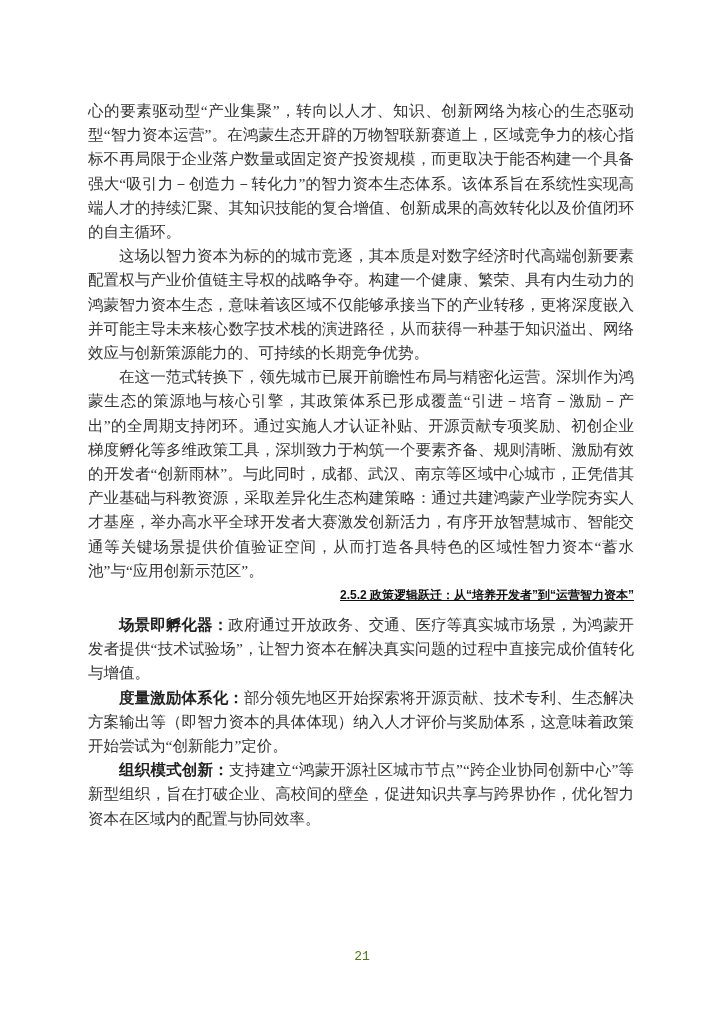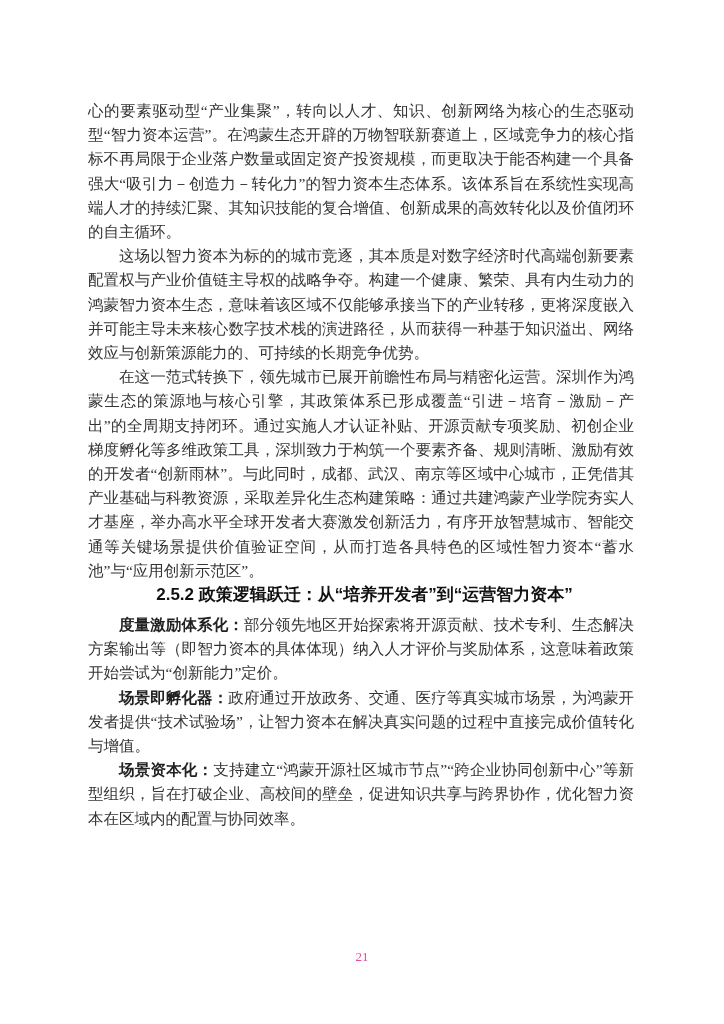--- a/index.html
+++ b/index.html
@@ -34,49 +34,50 @@
     text-indent: 2em;
   }
   .bold-run {
     font-weight: bold;
     font-family: "Liberation Sans", "DejaVu Sans", sans-serif;
     color: #222222;
   }
   h2.section-heading {
     font-family: "Liberation Sans", "DejaVu Sans", sans-serif;
     font-weight: bold;
-    font-size: 17px;
+    font-size: 12px;
     line-height: 24px;
     color: #111111;
     margin: 0 0 6px 7px;
     padding: 0;
-    text-align: center;
+    text-align: right;
     text-indent: 0;
+    text-decoration: underline;
   }
   .footer {
     position: absolute;
     top: 949px;
     left: 0;
     width: 724px;
     text-align: center;
-    font-family: Liberation Serif, serif;
+    font-family: Liberation Mono, monospace;
     font-size: 13px;
     line-height: 15px;
-    color: #ec4899;
+    color: #4d7c0f;
   }
 </style>
 </head>
 <body>
 
 <div class="page">
   <div class="content" id="doc-content">
       <p class=""><span class="text-run">心的要素驱动型“产业集聚”，转向以人才、知识、创新网络为核心的生态驱动型“智力资本运营”。在鸿蒙生态开辟的万物智联新赛道上，区域竞争力的核心指标不再局限于企业落户数量或固定资产投资规模，而更取决于能否构建一个具备强大“吸引力－创造力－转化力”的智力资本生态体系。该体系旨在系统性实现高端人才的持续汇聚、其知识技能的复合增值、创新成果的高效转化以及价值闭环的自主循环。</span></p>
       <p class="indent"><span class="text-run">这场以智力资本为标的的城市竞逐，其本质是对数字经济时代高端创新要素配置权与产业价值链主导权的战略争夺。构建一个健康、繁荣、具有内生动力的鸿蒙智力资本生态，意味着该区域不仅能够承接当下的产业转移，更将深度嵌入并可能主导未来核心数字技术栈的演进路径，从而获得一种基于知识溢出、网络效应与创新策源能力的、可持续的长期竞争优势。</span></p>
       <p class="indent"><span class="text-run">在这一范式转换下，领先城市已展开前瞻性布局与精密化运营。深圳作为鸿蒙生态的策源地与核心引擎，其政策体系已形成覆盖“引进－培育－激励－产出”的全周期支持闭环。通过实施人才认证补贴、开源贡献专项奖励、初创企业梯度孵化等多维政策工具，深圳致力于构筑一个要素齐备、规则清晰、激励有效的开发者“创新雨林”。与此同时，成都、武汉、南京等区域中心城市，正凭借其产业基础与科教资源，采取差异化生态构建策略：通过共建鸿蒙产业学院夯实人才基座，举办高水平全球开发者大赛激发创新活力，有序开放智慧城市、智能交通等关键场景提供价值验证空间，从而打造各具特色的区域性智力资本“蓄水池”与“应用创新示范区”。</span></p>
       <h2 class="section-heading">2.5.2 政策逻辑跃迁：从“培养开发者”到“运营智力资本”</h2>
+      <p class="indent"><span class="bold-run">场景即孵化器：</span><span class="text-run">政府通过开放政务、交通、医疗等真实城市场景，为鸿蒙开发者提供“技术试验场”，让智力资本在解决真实问题的过程中直接完成价值转化与增值。</span></p>
       <p class="indent"><span class="bold-run">度量激励体系化：</span><span class="text-run">部分领先地区开始探索将开源贡献、技术专利、生态解决方案输出等（即智力资本的具体体现）纳入人才评价与奖励体系，这意味着政策开始尝试为“创新能力”定价。</span></p>
-      <p class="indent"><span class="bold-run">场景即孵化器：</span><span class="text-run">政府通过开放政务、交通、医疗等真实城市场景，为鸿蒙开发者提供“技术试验场”，让智力资本在解决真实问题的过程中直接完成价值转化与增值。</span></p>
-      <p class="indent"><span class="bold-run">场景资本化：</span><span class="text-run">支持建立“鸿蒙开源社区城市节点”“跨企业协同创新中心”等新型组织，旨在打破企业、高校间的壁垒，促进知识共享与跨界协作，优化智力资本在区域内的配置与协同效率。</span></p>
+      <p class="indent"><span class="bold-run">组织模式创新：</span><span class="text-run">支持建立“鸿蒙开源社区城市节点”“跨企业协同创新中心”等新型组织，旨在打破企业、高校间的壁垒，促进知识共享与跨界协作，优化智力资本在区域内的配置与协同效率。</span></p>
     </div>
   <div class="footer">
     <span>21</span>
   </div>
 </div>
 
 </body></html>

